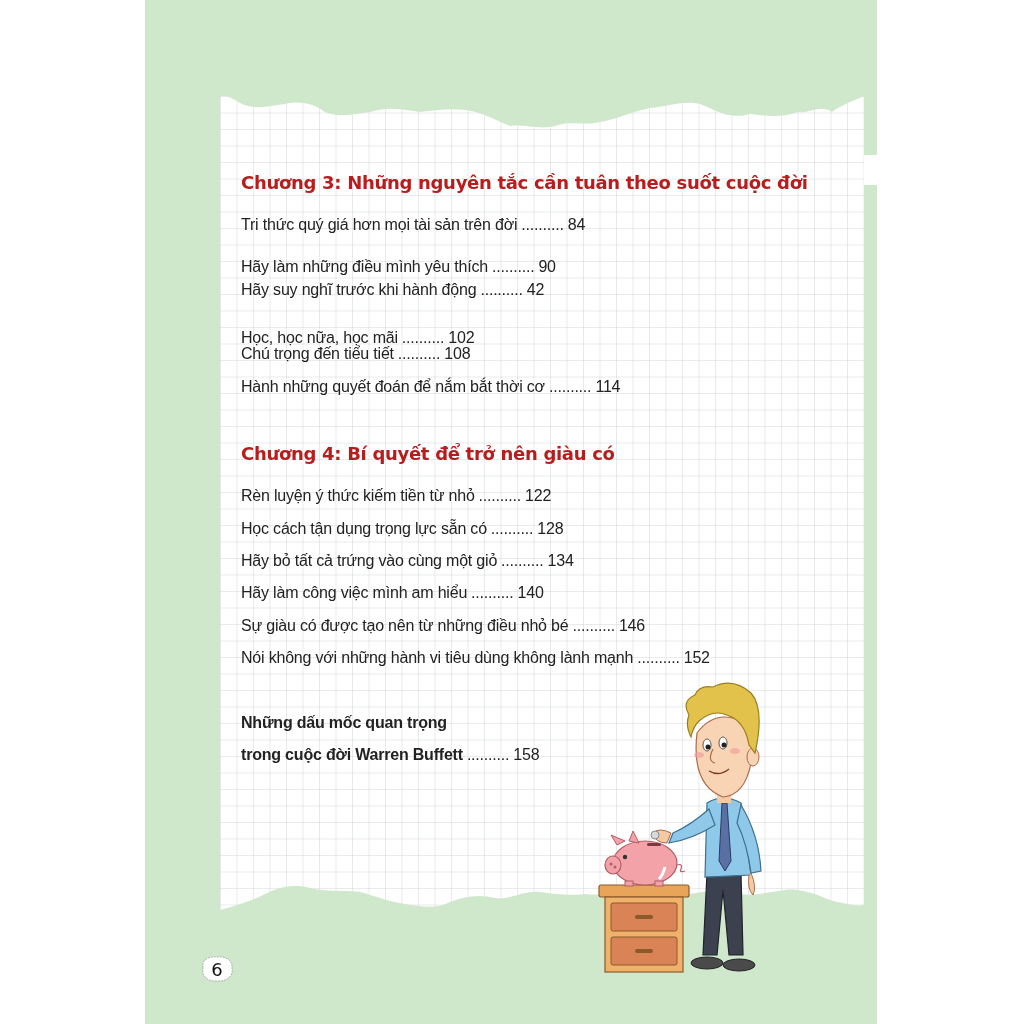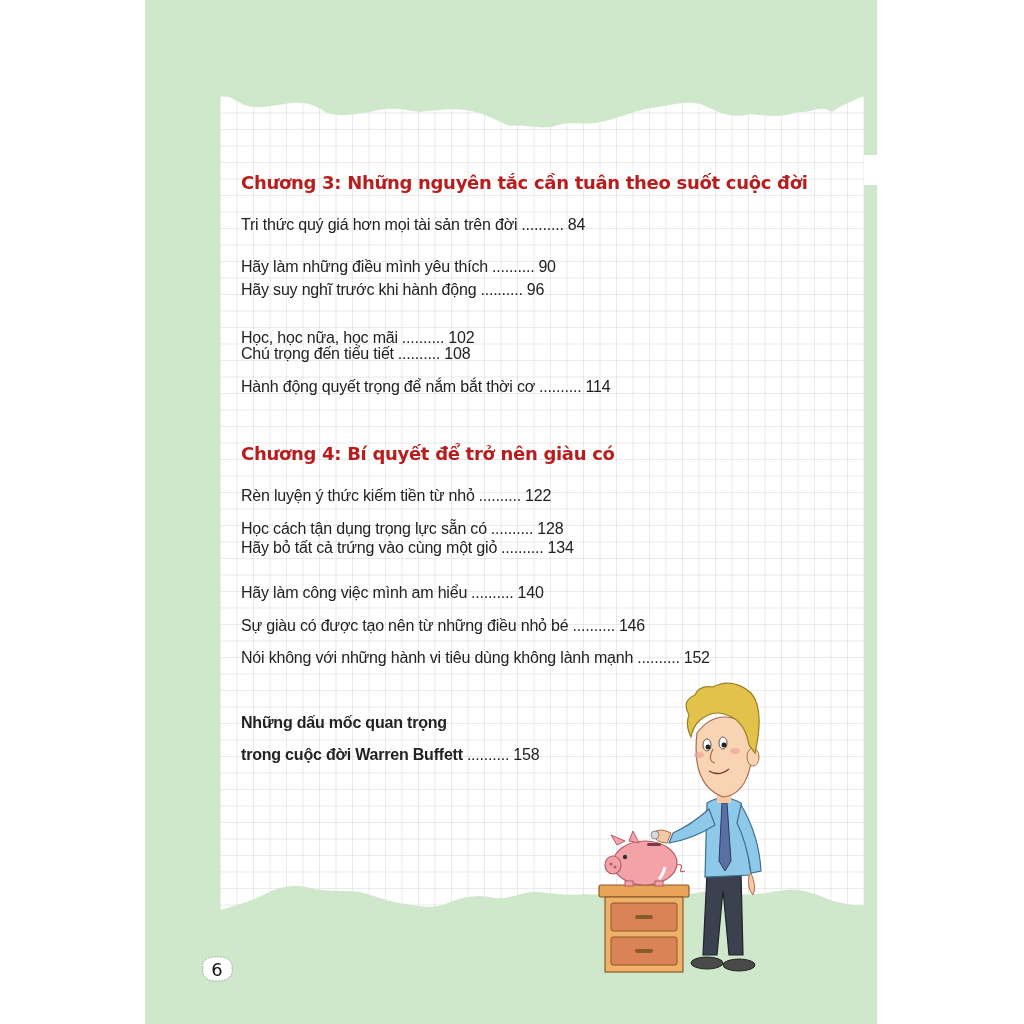--- a/index.html
+++ b/index.html
@@ -64,41 +64,41 @@
 
 <div class="chapter-title" style="top:172px">Chương 3: Những nguyên tắc cần tuân theo suốt cuộc đời</div>
 
 <div class="toc-item" style="top:216px">
   <span>Tri thức quý giá hơn mọi tài sản trên đời</span><span class="dots">..........</span><span>84</span>
 </div>
 <div class="toc-item" style="top:258px">
   <span>Hãy làm những điều mình yêu thích</span><span class="dots">..........</span><span>90</span>
 </div>
 <div class="toc-item" style="top:281px">
-  <span>Hãy suy nghĩ trước khi hành động</span><span class="dots">..........</span><span>96</span>
+  <span>Hãy suy nghĩ trước khi hành động</span><span class="dots">..........</span><span>42</span>
 </div>
 <div class="toc-item" style="top:329px">
   <span>Học, học nữa, học mãi</span><span class="dots">..........</span><span>102</span>
 </div>
 <div class="toc-item" style="top:345px">
   <span>Chú trọng đến tiểu tiết</span><span class="dots">..........</span><span>108</span>
 </div>
 <div class="toc-item" style="top:378px">
-  <span>Hành động quyết trọng để nắm bắt thời cơ</span><span class="dots">..........</span><span>114</span>
+  <span>Hành những quyết đoán để nắm bắt thời cơ</span><span class="dots">..........</span><span>114</span>
 </div>
 
 <div class="chapter-title" style="top:443px">Chương 4: Bí quyết để trở nên giàu có</div>
 
 <div class="toc-item" style="top:487px">
   <span>Rèn luyện ý thức kiếm tiền từ nhỏ</span><span class="dots">..........</span><span>122</span>
 </div>
 <div class="toc-item" style="top:520px">
   <span>Học cách tận dụng trọng lực sẵn có</span><span class="dots">..........</span><span>128</span>
 </div>
-<div class="toc-item" style="top:539px">
+<div class="toc-item" style="top:552px">
   <span>Hãy bỏ tất cả trứng vào cùng một giỏ</span><span class="dots">..........</span><span>134</span>
 </div>
 <div class="toc-item" style="top:584px">
   <span>Hãy làm công việc mình am hiểu</span><span class="dots">..........</span><span>140</span>
 </div>
 <div class="toc-item" style="top:617px">
   <span>Sự giàu có được tạo nên từ những điều nhỏ bé</span><span class="dots">..........</span><span>146</span>
 </div>
 <div class="toc-item" style="top:649px">
   <span>Nói không với những hành vi tiêu dùng không lành mạnh</span><span class="dots">..........</span><span>152</span>

